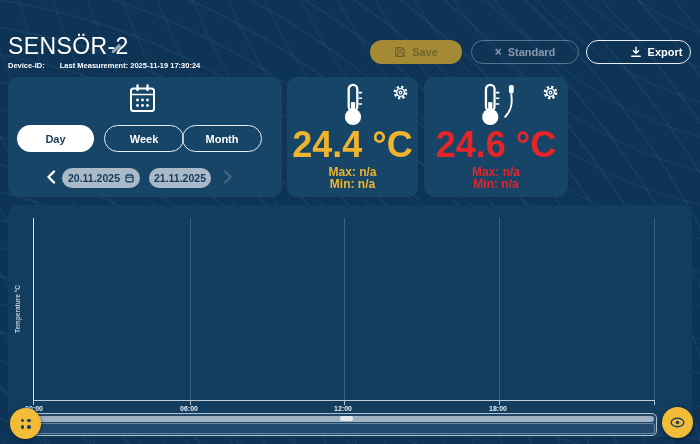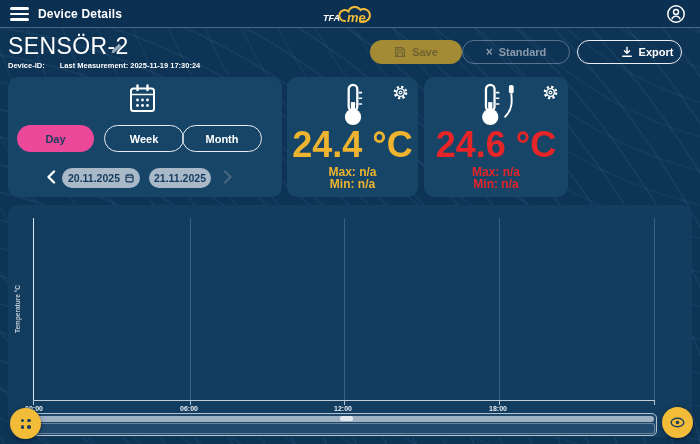--- a/index.html
+++ b/index.html
@@ -28,34 +28,34 @@
                  letter-spacing:.4px; color:#fff; }
   .edit-ic { position:absolute; left:110px; top:41px; width:13px; height:13px; cursor:pointer; }
   .meta { position:absolute; left:8px; top:61px; font-size:7.5px; font-weight:bold; color:#fff;text-align:center; }
   .meta span { margin-right:13px; }
 
   .actions { position:absolute; left:370px; top:40px; display:flex; }
   .btn { height:24px; border-radius:13px; font-size:11px; font-weight:bold;
          display:flex; align-items:center; justify-content:center; gap:6px;
          background:transparent; border:1.5px solid transparent; cursor:pointer;
          font-family:"Liberation Sans", sans-serif; }
-  .btn.save { width:92px; margin-right:0; background:#a58a35; color:#6e6330; border:none; }
+  .btn.save { width:92px; margin-right:9px; background:#a58a35; color:#6e6330; border:none; }
   .btn.standard { width:108px; margin-right:7px; border-color:rgba(225,233,242,0.35); color:#8a9aab; }
   .btn.standard .xmark { font-size:12px; font-weight:bold; }
   .btn.export { width:105px; border-color:#e9eef3; color:#fff;padding-left:35px; }
 
   
   .panel { position:absolute; background:#164568; border-radius:10px; }
   .date-panel { left:8px; top:77px; width:274px; height:120px; }
   .cal-big { position:absolute; left:121px; top:7px; }
   .range-row { position:absolute; left:0; top:48px; width:100%; height:27px; }
   .pill { position:absolute; height:27px; border-radius:14px; font-size:11px; font-weight:bold;
           background:transparent; border:1.5px solid #e9eef3; color:#fff; cursor:pointer;
           font-family:"Liberation Sans", sans-serif; }
-  .pill.day { left:9px; width:77px; background:#ec4899; border:none; color:#1b3c5d; }
+  .pill.day { left:9px; width:77px; background:#ffffff; border:none; color:#1b3c5d; }
   .pill.week { left:96px; width:80px; }
   .pill.month { left:174px; width:80px; }
   .date-row { position:absolute; left:0; top:91px; width:100%; height:20px;text-decoration:underline; }
   .chev { position:absolute; top:2px; width:10px; height:14px; cursor:pointer; }
   .chev.left { left:38px; }
   .chev.right { left:215px; }
   .date-pill { position:absolute; top:0; height:20px; background:#a9b9c8; border-radius:10px;
                color:#13395c; font-size:10.5px; font-weight:bold; display:flex;
                align-items:center; justify-content:center; gap:5px; cursor:pointer; }
   .date-pill.from { left:54px; width:78px; }
@@ -101,42 +101,20 @@
   .fab.l { left:10px; top:408px; }
   .fab.r { left:662px; top:407px; }
   .dots { width:12px; height:12px; display:flex; flex-wrap:wrap; gap:3px; justify-content:center; align-content:center; }
   .dots i { width:3.5px; height:3.5px; border-radius:50%; background:#1d3f5e; }
 </style>
 </head>
 <body>
 
 <div class="app">
 
-  <header class="topbar">
-    <div class="hamburger">
-        <span></span>
-        <span></span>
-        <span></span>
-      </div>
-    <div class="topbar-title">Device Details</div>
-    <div class="logo">
-      <svg width="62" height="27" viewBox="0 0 62 27">
-        <path d="M25 20 a5.5 5.5 0 1 1 3.5-9.5 a6.5 6 0 0 1 12-1.5 a6 6 0 1 1 6.5 10.5 q-3 2.5 -7 1" fill="none" stroke="#f3bd3a" stroke-width="2" stroke-linecap="round"></path>
-        <text x="3" y="20" fill="#ffffff" font-size="9" font-weight="bold" font-style="italic">TFA</text>
-        <text x="27" y="21" fill="#f3bd3a" font-size="13" font-weight="bold" font-style="italic">me</text>
-      </svg>
-    </div>
-    <div class="account">
-      <svg width="20" height="20" viewBox="0 0 20 20">
-        <circle cx="10" cy="10" r="8.2" fill="none" stroke="#fff" stroke-width="1.5"></circle>
-        <circle cx="10" cy="8" r="2.5" fill="none" stroke="#fff" stroke-width="1.4"></circle>
-        <path d="M5.8 15.2 a4.4 4.4 0 0 1 8.4 0" fill="none" stroke="#fff" stroke-width="1.4"></path>
-      </svg>
-    </div>
-  </header>
 
   <h1 class="sensor-name">SENSÖR-2</h1>
   <span class="edit-ic">
     <svg width="13" height="13" viewBox="0 0 13 13">
       <path d="M1.5 11.5 l0.9-3.2 6.6-6.6 2.3 2.3 -6.6 6.6 z" fill="#93a9bc"></path>
     </svg>
   </span>
   <div class="meta">
     <span>Device-ID:</span>
     <span>Last Measurement: 2025-11-19 17:30:24</span>

